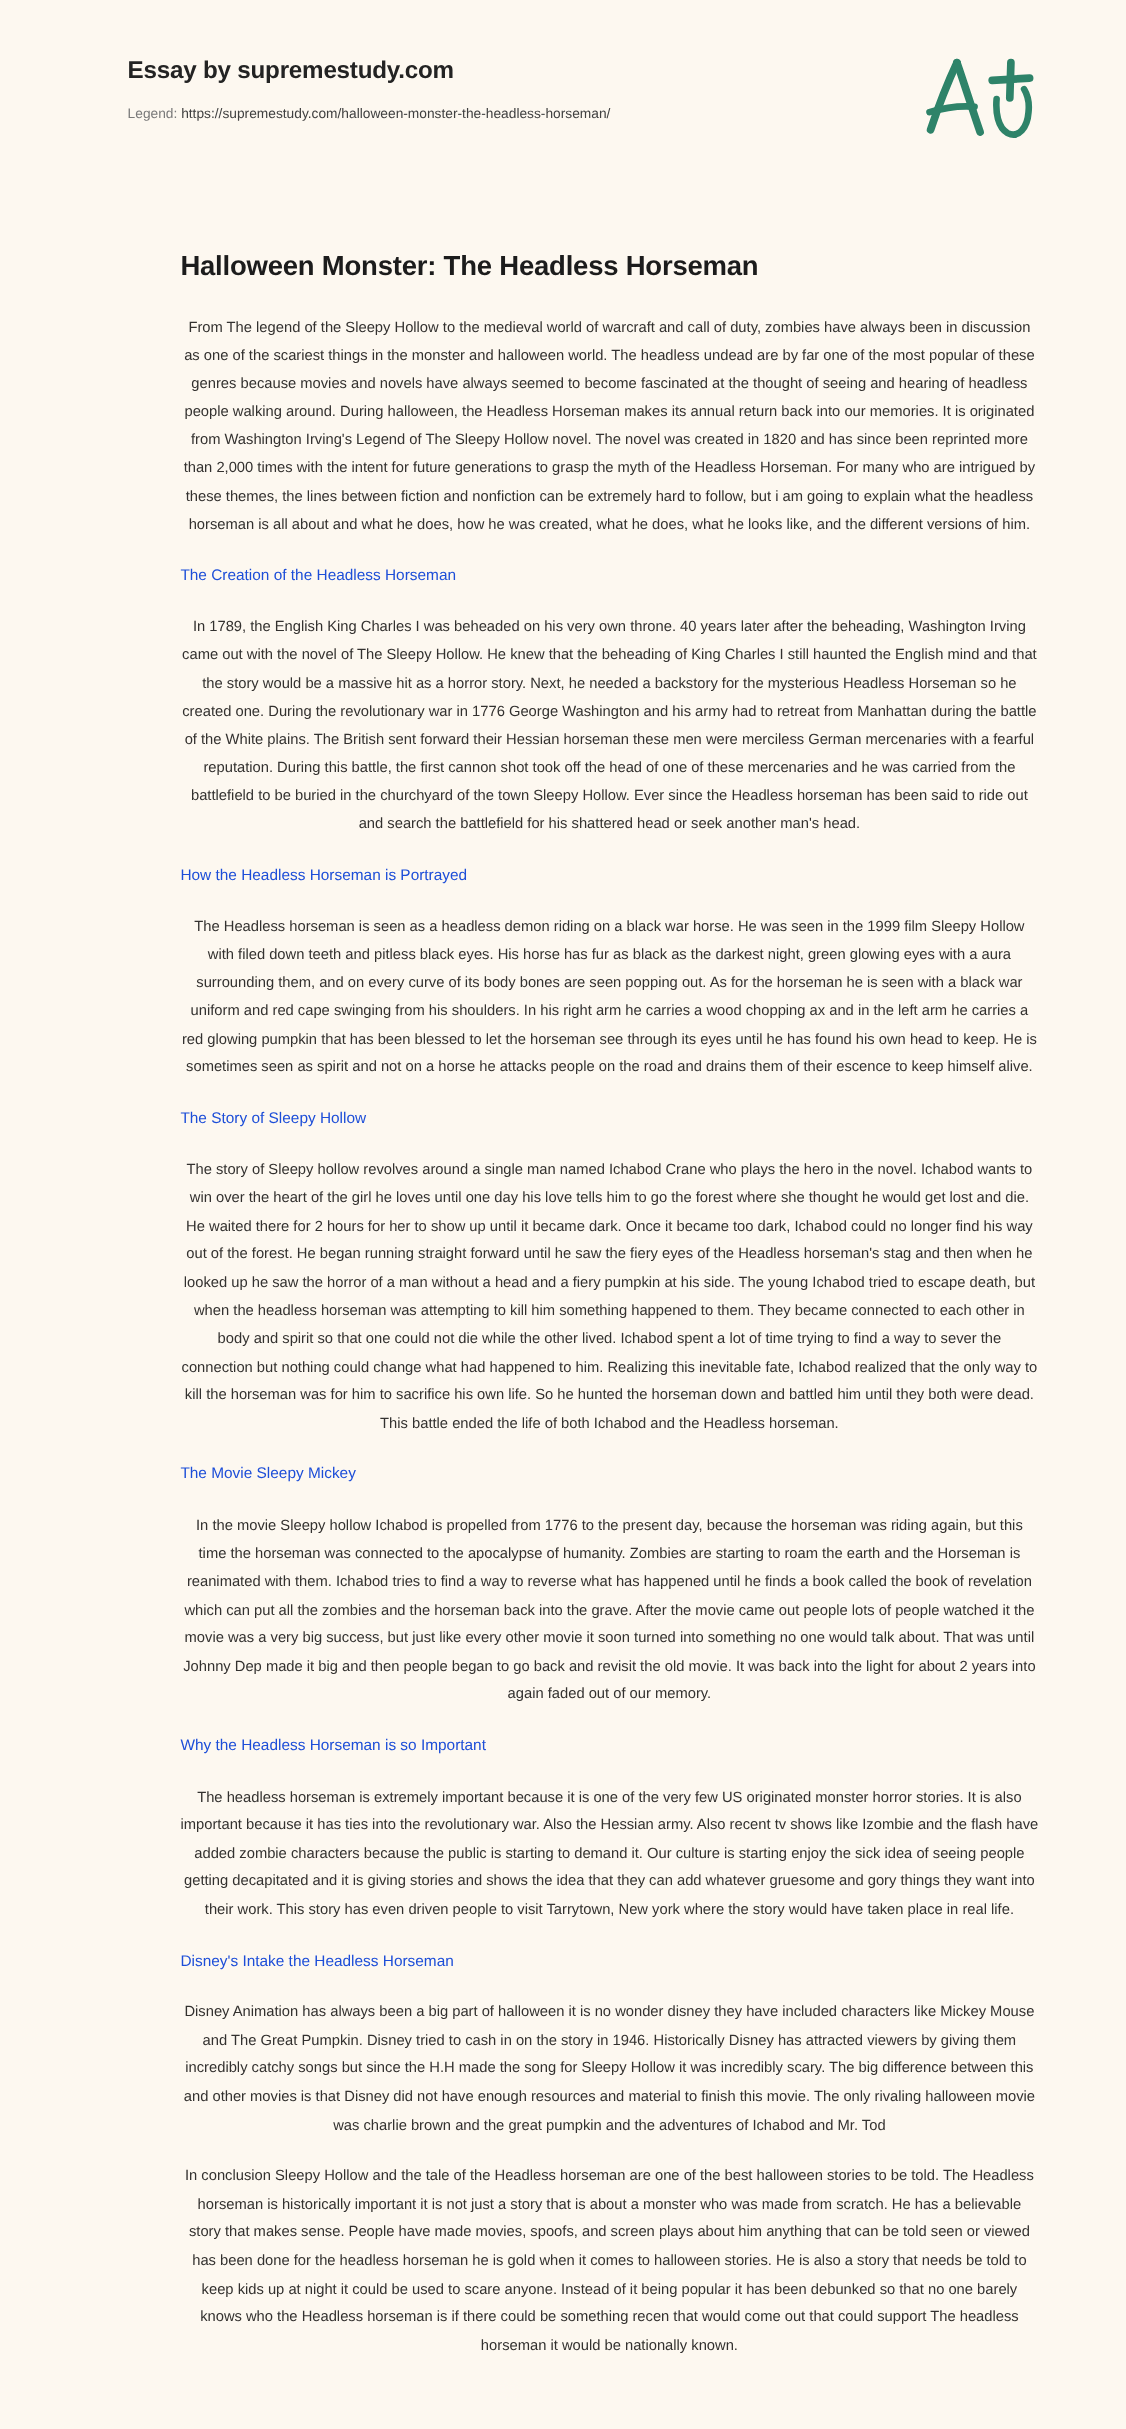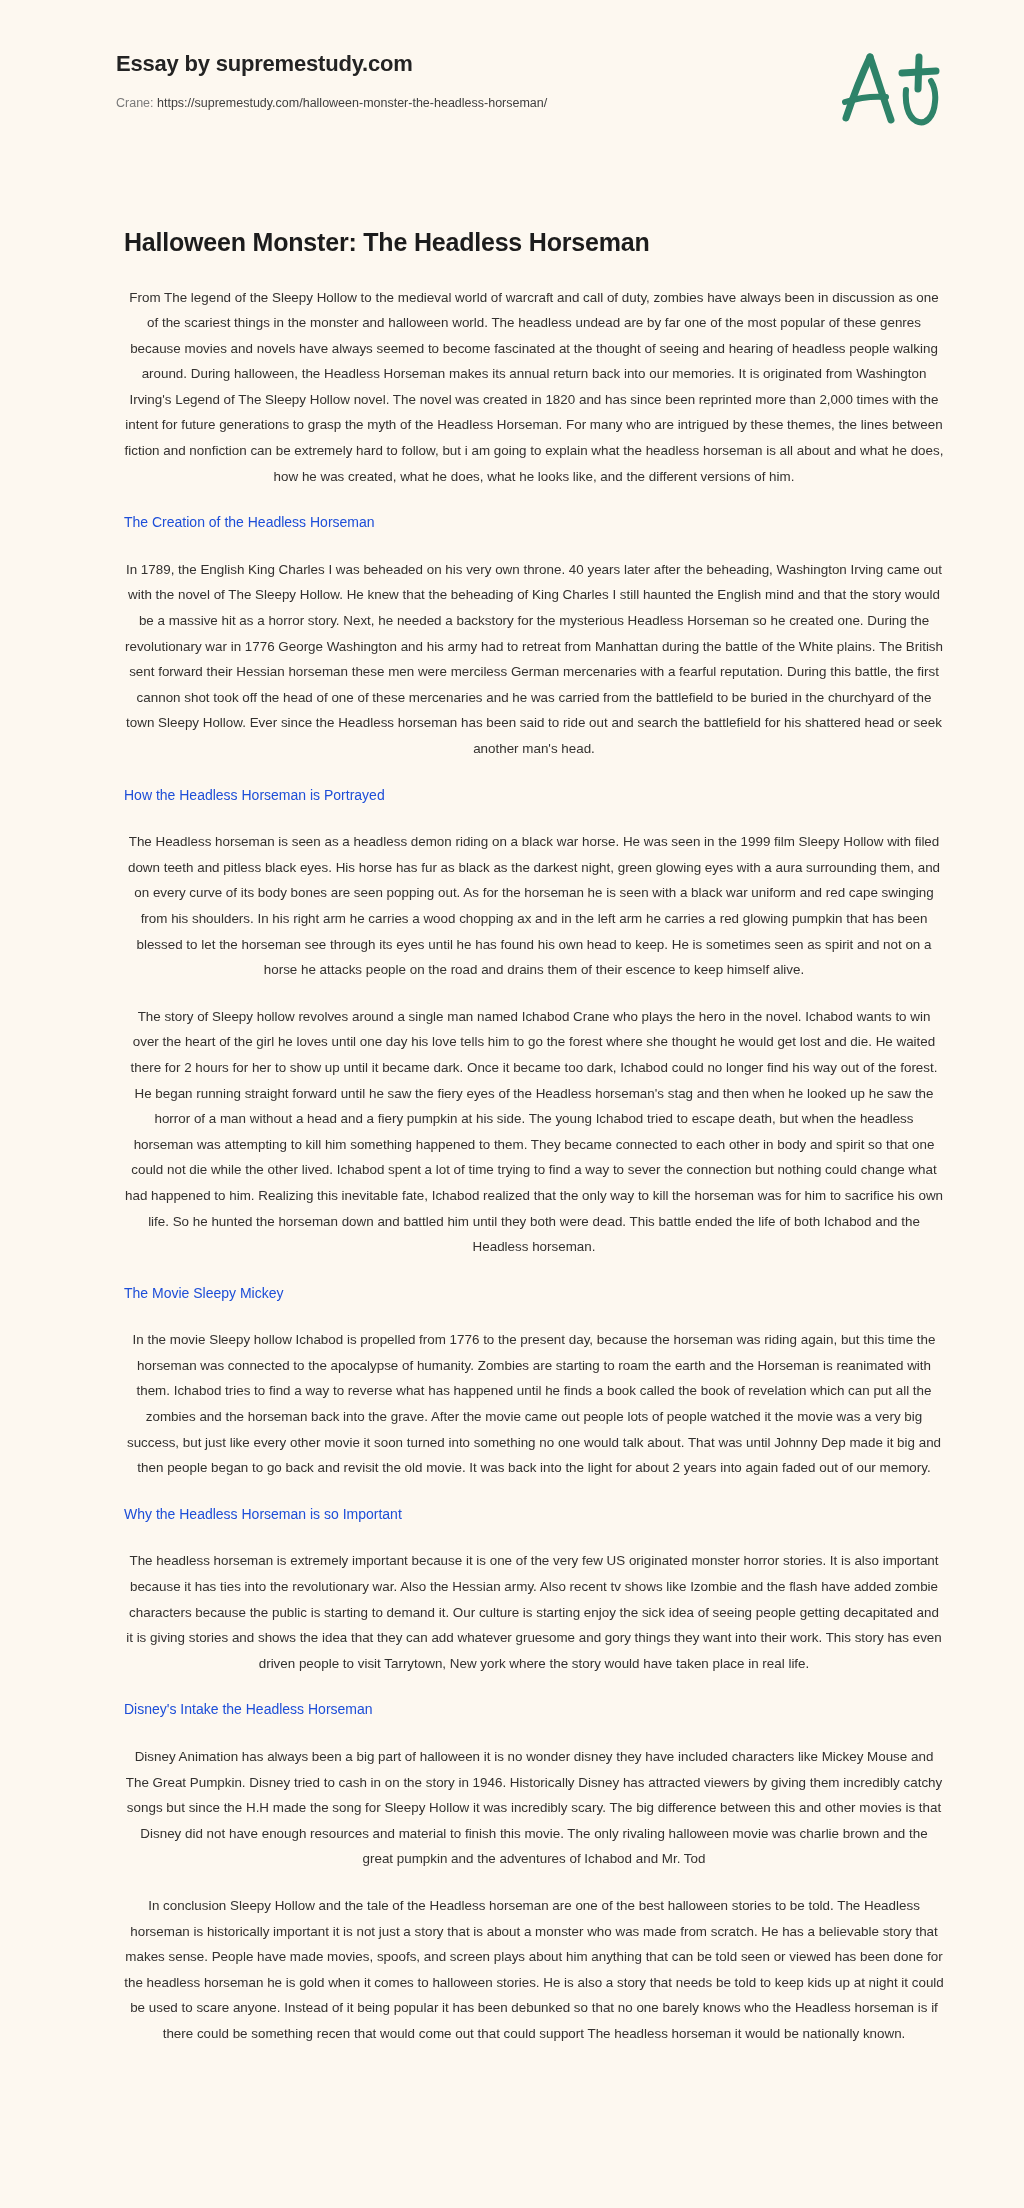--- a/index.html
+++ b/index.html
@@ -68,20 +68,21 @@
   .brand-logo svg {
     display: block;
     width: 120px;
     height: 86px;
   }
 
   
   .article {
     padding: 0 80px 40px 80px;
     box-sizing: border-box;
+    margin-left: 40px;
   }
 
   .article-title {
     margin: 108px 0 0 0;
     font-size: 25px;
     line-height: 1.3;
     font-weight: bold;
     color: #1c1c1c;
     letter-spacing: -0.2px;
   }
@@ -111,21 +112,21 @@
   }
 </style>
 </head>
 <body>
 
 <div class="page">
 
   <header class="site-header">
     <div class="brand-line">Essay by supremestudy.com</div>
     <div class="source-line">
-      <span class="source-label">Crane:</span>
+      <span class="source-label">Legend:</span>
       <a class="source-url" href="#">https://supremestudy.com/halloween-monster-the-headless-horseman/</a>
     </div>
 
     <div class="brand-logo">
       <svg viewBox="0 0 120 86" xmlns="http://www.w3.org/2000/svg" aria-hidden="true">
         <g fill="none" stroke="#2e8369" stroke-linecap="round" stroke-linejoin="round">
           <path d="M10 78 C 16 60, 26 34, 34 17" stroke-width="7"></path>
           <path d="M34 17 C 40 34, 48 60, 55 80" stroke-width="7"></path>
           <path d="M9 62 C 22 58, 38 56, 50 57" stroke-width="6"></path>
           <path d="M66 33 L 100 31" stroke-width="7"></path>
@@ -137,20 +138,21 @@
   </header>
 
   <main class="article">
     <h1 class="article-title">Halloween Monster: The Headless Horseman</h1>
     <div class="article-body">
         <p class="para">From The legend of the Sleepy Hollow to the medieval world of warcraft and call of duty, zombies have always been in discussion as one of the scariest things in the monster and halloween world. The headless undead are by far one of the most popular of these genres because movies and novels have always seemed to become fascinated at the thought of seeing and hearing of headless people walking around. During halloween, the Headless Horseman makes its annual return back into our memories. It is originated from Washington Irving's Legend of The Sleepy Hollow novel. The novel was created in 1820 and has since been reprinted more than 2,000 times with the intent for future generations to grasp the myth of the Headless Horseman. For many who are intrigued by these themes, the lines between fiction and nonfiction can be extremely hard to follow, but i am going to explain what the headless horseman is all about and what he does, how he was created, what he does, what he looks like, and the different versions of him.</p>
         <h2 class="heading">The Creation of the Headless Horseman</h2>
         <p class="para">In 1789, the English King Charles I was beheaded on his very own throne. 40 years later after the beheading, Washington Irving came out with the novel of The Sleepy Hollow. He knew that the beheading of King Charles I still haunted the English mind and that the story would be a massive hit as a horror story. Next, he needed a backstory for the mysterious Headless Horseman so he created one. During the revolutionary war in 1776 George Washington and his army had to retreat from Manhattan during the battle of the White plains. The British sent forward their Hessian horseman these men were merciless German mercenaries with a fearful reputation. During this battle, the first cannon shot took off the head of one of these mercenaries and he was carried from the battlefield to be buried in the churchyard of the town Sleepy Hollow. Ever since the Headless horseman has been said to ride out and search the battlefield for his shattered head or seek another man's head.</p>
         <h2 class="heading">How the Headless Horseman is Portrayed</h2>
         <p class="para">The Headless horseman is seen as a headless demon riding on a black war horse. He was seen in the 1999 film Sleepy Hollow with filed down teeth and pitless black eyes. His horse has fur as black as the darkest night, green glowing eyes with a aura surrounding them, and on every curve of its body bones are seen popping out. As for the horseman he is seen with a black war uniform and red cape swinging from his shoulders. In his right arm he carries a wood chopping ax and in the left arm he carries a red glowing pumpkin that has been blessed to let the horseman see through its eyes until he has found his own head to keep. He is sometimes seen as spirit and not on a horse he attacks people on the road and drains them of their escence to keep himself alive.</p>
+        <h2 class="heading">The Story of Sleepy Hollow</h2>
         <p class="para">The story of Sleepy hollow revolves around a single man named Ichabod Crane who plays the hero in the novel. Ichabod wants to win over the heart of the girl he loves until one day his love tells him to go the forest where she thought he would get lost and die. He waited there for 2 hours for her to show up until it became dark. Once it became too dark, Ichabod could no longer find his way out of the forest. He began running straight forward until he saw the fiery eyes of the Headless horseman's stag and then when he looked up he saw the horror of a man without a head and a fiery pumpkin at his side. The young Ichabod tried to escape death, but when the headless horseman was attempting to kill him something happened to them. They became connected to each other in body and spirit so that one could not die while the other lived. Ichabod spent a lot of time trying to find a way to sever the connection but nothing could change what had happened to him. Realizing this inevitable fate, Ichabod realized that the only way to kill the horseman was for him to sacrifice his own life. So he hunted the horseman down and battled him until they both were dead. This battle ended the life of both Ichabod and the Headless horseman.</p>
         <h2 class="heading">The Movie Sleepy Mickey</h2>
         <p class="para">In the movie Sleepy hollow Ichabod is propelled from 1776 to the present day, because the horseman was riding again, but this time the horseman was connected to the apocalypse of humanity. Zombies are starting to roam the earth and the Horseman is reanimated with them. Ichabod tries to find a way to reverse what has happened until he finds a book called the book of revelation which can put all the zombies and the horseman back into the grave. After the movie came out people lots of people watched it the movie was a very big success, but just like every other movie it soon turned into something no one would talk about. That was until Johnny Dep made it big and then people began to go back and revisit the old movie. It was back into the light for about 2 years into again faded out of our memory.</p>
         <h2 class="heading">Why the Headless Horseman is so Important</h2>
         <p class="para">The headless horseman is extremely important because it is one of the very few US originated monster horror stories. It is also important because it has ties into the revolutionary war. Also the Hessian army. Also recent tv shows like Izombie and the flash have added zombie characters because the public is starting to demand it. Our culture is starting enjoy the sick idea of seeing people getting decapitated and it is giving stories and shows the idea that they can add whatever gruesome and gory things they want into their work. This story has even driven people to visit Tarrytown, New york where the story would have taken place in real life.</p>
         <h2 class="heading">Disney's Intake the Headless Horseman</h2>
         <p class="para">Disney Animation has always been a big part of halloween it is no wonder disney they have included characters like Mickey Mouse and The Great Pumpkin. Disney tried to cash in on the story in 1946. Historically Disney has attracted viewers by giving them incredibly catchy songs but since the H.H made the song for Sleepy Hollow it was incredibly scary. The big difference between this and other movies is that Disney did not have enough resources and material to finish this movie. The only rivaling halloween movie was charlie brown and the great pumpkin and the adventures of Ichabod and Mr. Tod</p>
         <p class="para">In conclusion Sleepy Hollow and the tale of the Headless horseman are one of the best halloween stories to be told. The Headless horseman is historically important it is not just a story that is about a monster who was made from scratch. He has a believable story that makes sense. People have made movies, spoofs, and screen plays about him anything that can be told seen or viewed has been done for the headless horseman he is gold when it comes to halloween stories. He is also a story that needs be told to keep kids up at night it could be used to scare anyone. Instead of it being popular it has been debunked so that no one barely knows who the Headless horseman is if there could be something recen that would come out that could support The headless horseman it would be nationally known.</p>
       </div>
   </main>

